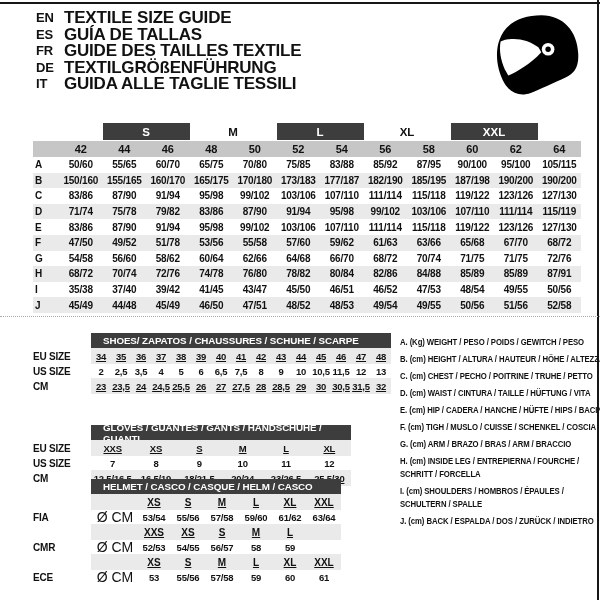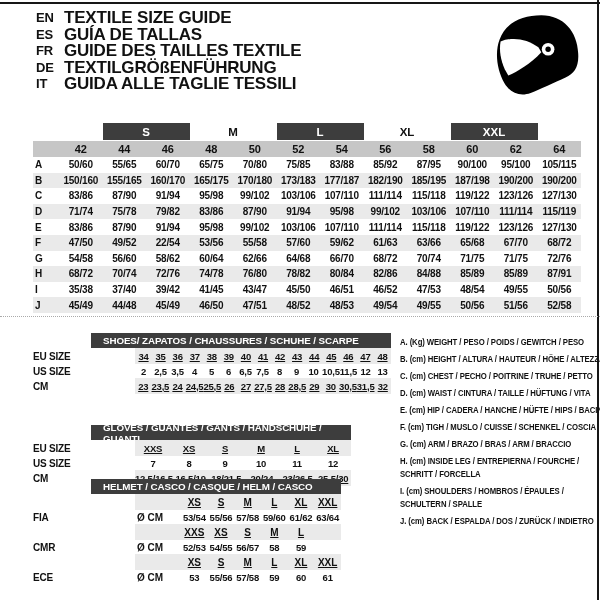--- a/index.html
+++ b/index.html
@@ -33,29 +33,29 @@
   .separator{position:absolute;left:0;top:316px;width:600px;border-top:1px dotted #aaa;}
 
   
   .btable{position:absolute;}
   .shoes{left:33px;top:333px;width:358px;}
   .gloves{left:33px;top:425px;width:318px;}
   .helmet-table{left:33px;top:479px;width:308px;}
   .hbar{margin-left:58px;height:15px;background:var(--c-dark);color:#fff;
         font-size:9.8px;font-weight:700;display:flex;align-items:center;
         padding-left:12px;letter-spacing:-0.1px;}
-  .brow{display:grid;grid-template-columns:58px 1fr;height:15px;align-items:center;gap:44px;}
+  .brow{display:grid;grid-template-columns:58px 1fr;height:15px;align-items:center;}
   .blabel{font-size:10px;font-weight:700;letter-spacing:-0.2px;}
   .bcontent{display:grid;height:16px;align-items:center;}
   .bcontent.stripe{background:var(--c-stripe);text-decoration:underline;}
   .shoes .bcontent{grid-template-columns:repeat(15,1fr);}
   .gloves .bcontent{grid-template-columns:repeat(6,1fr);}
   .helmet-table .bcontent{grid-template-columns:46px repeat(6,1fr);}
   .vcell{text-align:center;font-size:9.5px;font-weight:700;letter-spacing:-0.2px;}
-  .ucell{font-size:10px;font-weight:700;text-align:left;padding-left:2px;}
+  .ucell{font-size:14px;font-weight:400;text-align:center;padding-left:2px;}
   .scell{text-align:center;font-size:10px;font-weight:700;}
 
   
   .legend{position:absolute;left:400px;top:336px;width:228px;
           transform:scaleX(0.86);transform-origin:left top;}
   .legend-item{white-space:pre;font-size:9px;font-weight:700;line-height:13px;
                margin-bottom:4px;letter-spacing:-0.1px;}
 </style>
 </head>
 <body>
@@ -196,21 +196,21 @@
         <div class="dcell">111/114</div>
         <div class="dcell">115/118</div>
         <div class="dcell">119/122</div>
         <div class="dcell">123/126</div>
         <div class="dcell">127/130</div>
       </div>
       <div class="mrow data stripe">
         <div class="dlabel">F</div>
         <div class="dcell">47/50</div>
         <div class="dcell">49/52</div>
-        <div class="dcell">22/54</div>
+        <div class="dcell">51/78</div>
         <div class="dcell">53/56</div>
         <div class="dcell">55/58</div>
         <div class="dcell">57/60</div>
         <div class="dcell">59/62</div>
         <div class="dcell">61/63</div>
         <div class="dcell">63/66</div>
         <div class="dcell">65/68</div>
         <div class="dcell">67/70</div>
         <div class="dcell">68/72</div>
       </div>

